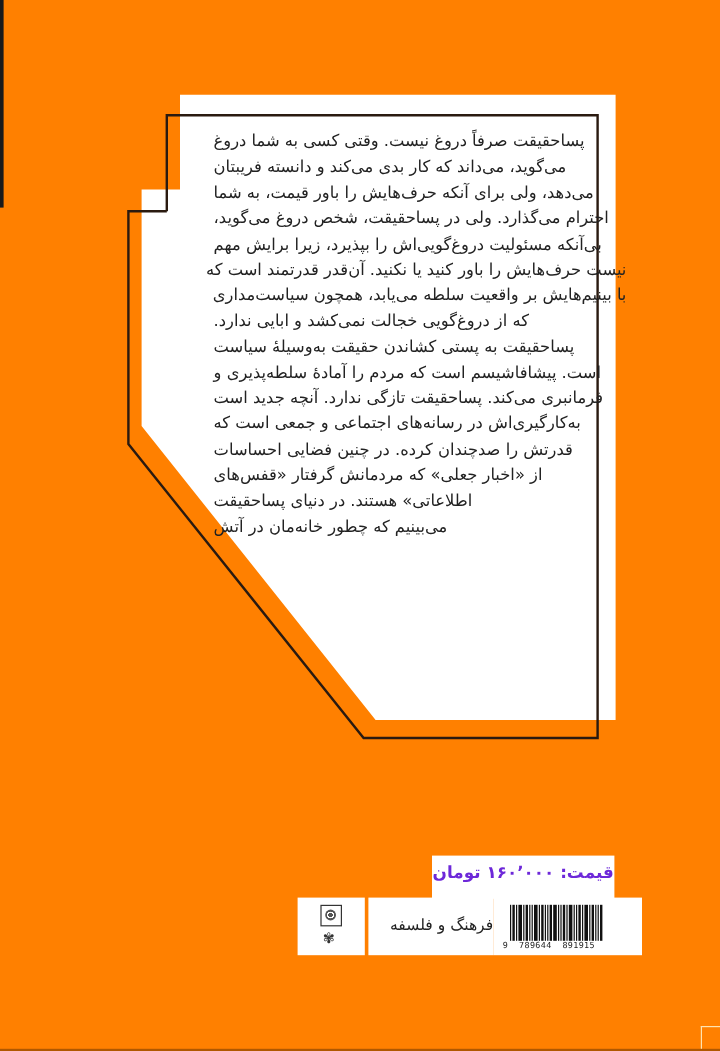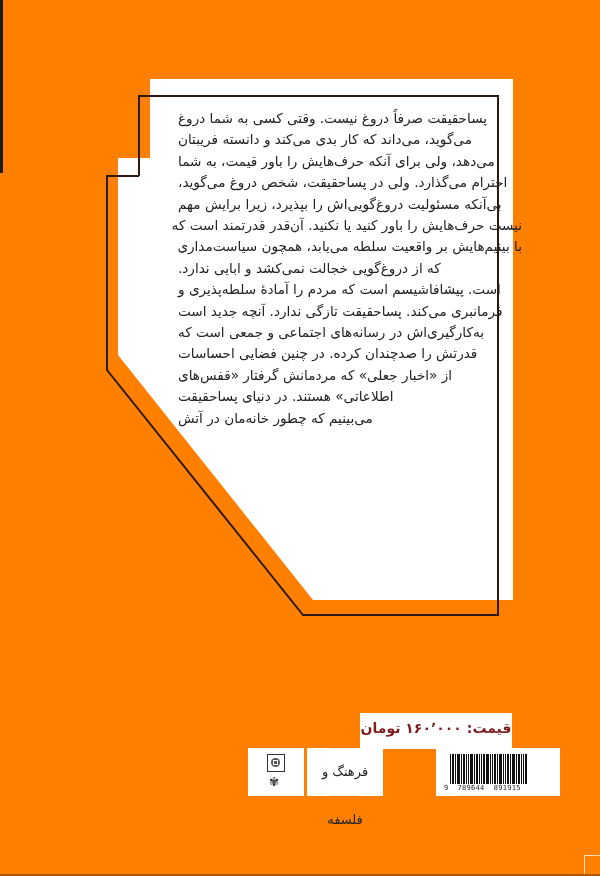--- a/index.html
+++ b/index.html
@@ -14,28 +14,28 @@
     svg.frame { position: absolute; left: 0; top: 0; }
     .blurb {
       position: absolute; left: 150px; top: 108px; width: 344px;
       direction: rtl; text-align: left;
       font-size: 13.6px; line-height: 21.4px; color: #222; margin-left: 28px;
     }
     .blurb .line { display: block; white-space: nowrap; }
     .price-box {
       position: absolute; left: 360px; top: 713px; width: 152px; height: 36px;
       background: #fff; direction: rtl; text-align: center;
-      font-size: 14px; line-height: 30px; color: #7f1d1d; font-weight: bold;
+      font-size: 14px; line-height: 30px; color: #6d28d9; font-weight: bold;
     }
     .info-box {
       position: absolute; top: 748px; height: 48px; background: #fff;
     }
     .logo-box { left: 248px; width: 56px; }
-    .series-box { left: 307px; width: 76px; direction: rtl; text-align: center; font-size: 13px; line-height: 48px; color: #222; }
-    .barcode-box { left: 411px; width: 124px; margin-left: 25px; }
+    .series-box { left: 307px; width: 104px; direction: rtl; text-align: right; font-size: 13px; line-height: 48px; color: #222; }
+    .barcode-box { left: 411px; width: 124px; }
     .logo-icon { position: absolute; left: 19px; top: 6px; width: 18px; height: 18px; border: 1.5px solid #333; box-sizing: border-box; }
     .logo-icon::after { content: ""; position: absolute; left: 3px; top: 3px; width: 9px; height: 9px; border-radius: 50%; background: radial-gradient(circle, #555 30%, #fff 31%, #fff 45%, #555 46%); }
     .logo-figure { position: absolute; left: 21px; top: 27px; font-size: 12px; color: #333; }
     .barcode { position: absolute; left: 14px; top: 6px; width: 78px; height: 30px; display: flex; align-items: stretch; gap: 1px; }
     .barcode span { background: #111; }
     .barcode-digits { position: absolute; left: 8px; top: 36px; font-size: 7px; color: #222; font-family: "DejaVu Sans Mono", monospace; letter-spacing: 0.3px; white-space: pre; }
     .corner-mark { position: absolute; left: 584px; top: 855px; width: 16px; height: 20px; border-left: 1px solid #ffe3b0; border-top: 1px solid #ffe3b0; }
   </style>
 </head>
 <body>
@@ -50,20 +50,21 @@
 
   <div class="blurb">
     <span class="line">پساحقیقت صرفاً دروغ نیست. وقتی کسی به شما دروغ</span>
     <span class="line">می‌گوید، می‌داند که کار بدی می‌کند و دانسته فریبتان</span>
     <span class="line">می‌دهد، ولی برای آنکه حرف‌هایش را باور قیمت، به شما</span>
     <span class="line">احترام می‌گذارد. ولی در پساحقیقت، شخص دروغ می‌گوید،</span>
     <span class="line">بی‌آنکه مسئولیت دروغ‌گویی‌اش را بپذیرد، زیرا برایش مهم</span>
     <span class="line">نیست حرف‌هایش را باور کنید یا نکنید. آن‌قدر قدرتمند است که</span>
     <span class="line">با بینیم‌هایش بر واقعیت سلطه می‌یابد، همچون سیاست‌مداری</span>
     <span class="line">که از دروغ‌گویی خجالت نمی‌کشد و ابایی ندارد.</span>
+    <span class="line">پساحقیقت به پستی کشاندن حقیقت به‌وسیلهٔ سیاست</span>
     <span class="line">است. پیشافاشیسم است که مردم را آمادهٔ سلطه‌پذیری و</span>
     <span class="line">فرمانبری می‌کند. پساحقیقت تازگی ندارد. آنچه جدید است</span>
     <span class="line">به‌کارگیری‌اش در رسانه‌های اجتماعی و جمعی است که</span>
     <span class="line">قدرتش را صدچندان کرده. در چنین فضایی احساسات</span>
     <span class="line">از «اخبار جعلی» که مردمانش گرفتار «قفس‌های</span>
     <span class="line">اطلاعاتی» هستند. در دنیای پساحقیقت</span>
     <span class="line">می‌بینیم که چطور خانه‌مان در آتش</span>
   </div>
 
   <div class="price-box">قیمت: ۱۶۰٬۰۰۰ تومان</div>

